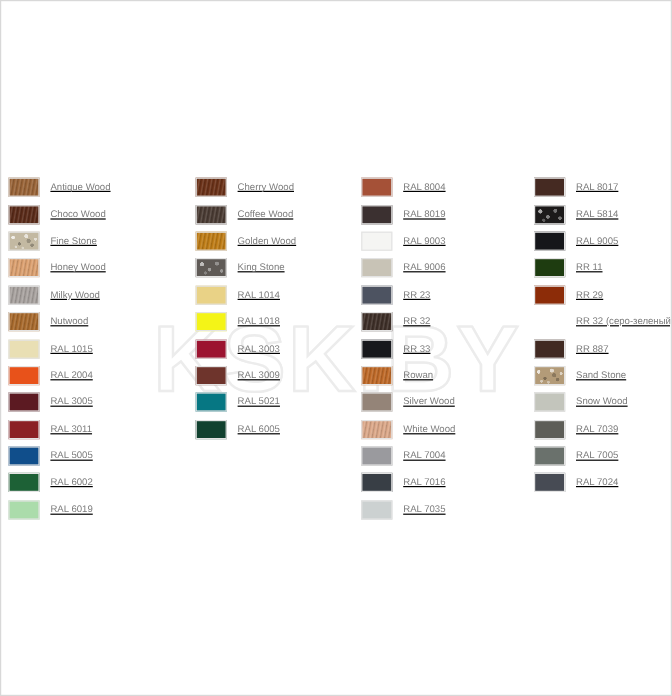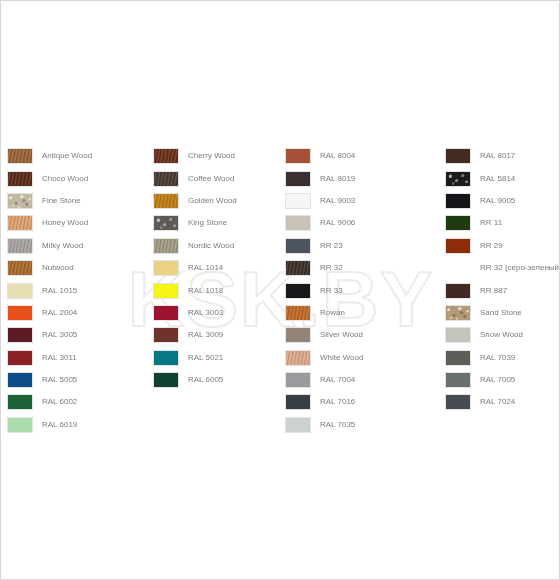--- a/index.html
+++ b/index.html
@@ -53,24 +53,25 @@
     position: absolute;
     left: 0;
     top: 0;
     width: 560px;
     height: 580px;
     z-index: 10;
   }
   .col {
     position: absolute;
     top: 144px;
+    text-decoration: underline;
   }
   .col-0 { left: 6px;   width: 150px; }
-  .col-1 { left: 152px; width: 122px; }
-  .col-2 { left: 284px; width: 150px; }
+  .col-1 { left: 162px; width: 122px; }
+  .col-2 { left: 300px; width: 150px; }
   .col-3 { left: 444px; width: 116px; text-align: right; }
 
   .swatch-row {
     display: flex;
     align-items: center;
     height: 22.4px;
   }
   .chip {
     width: 26px;
     height: 16px;
@@ -198,24 +199,20 @@
         </div>
         <div class="swatch-row">
           <div class="chip tex-wood" style="background-color: rgb(192, 125, 21);"></div>
           <span class="label">Golden Wood</span>
         </div>
         <div class="swatch-row">
           <div class="chip tex-dark-stone" style="background-color: rgb(95, 90, 86);"></div>
           <span class="label">King Stone</span>
         </div>
         <div class="swatch-row">
-          <div class="chip tex-wood" style="background-color: rgb(162, 154, 133);"></div>
-          <span class="label">Nordic Wood</span>
-        </div>
-        <div class="swatch-row">
           <div class="chip" style="background-color: rgb(233, 210, 134);"></div>
           <span class="label">RAL 1014</span>
         </div>
         <div class="swatch-row">
           <div class="chip" style="background-color: rgb(244, 244, 23);"></div>
           <span class="label">RAL 1018</span>
         </div>
         <div class="swatch-row">
           <div class="chip" style="background-color: rgb(156, 19, 48);"></div>
           <span class="label">RAL 3003</span>

